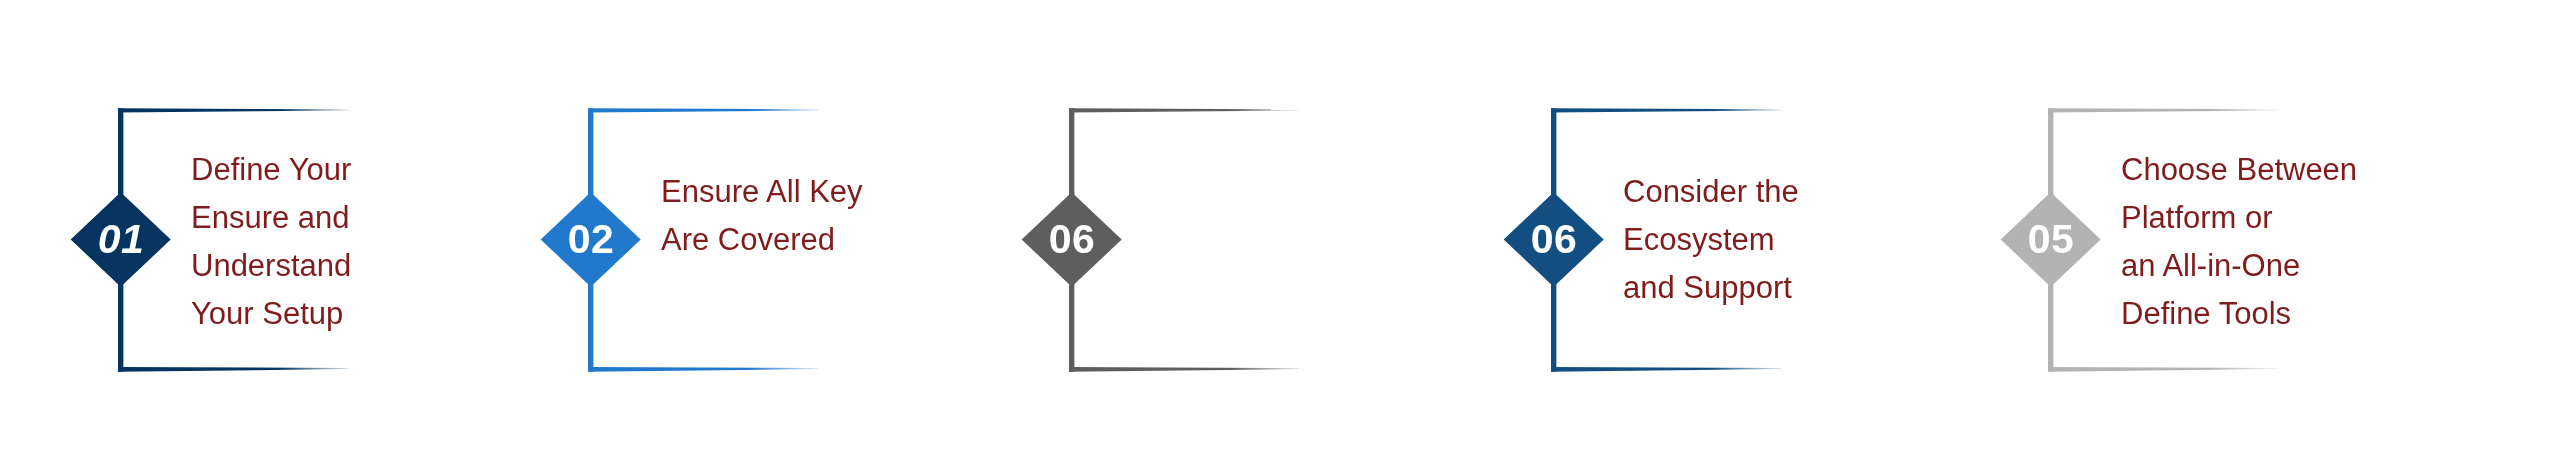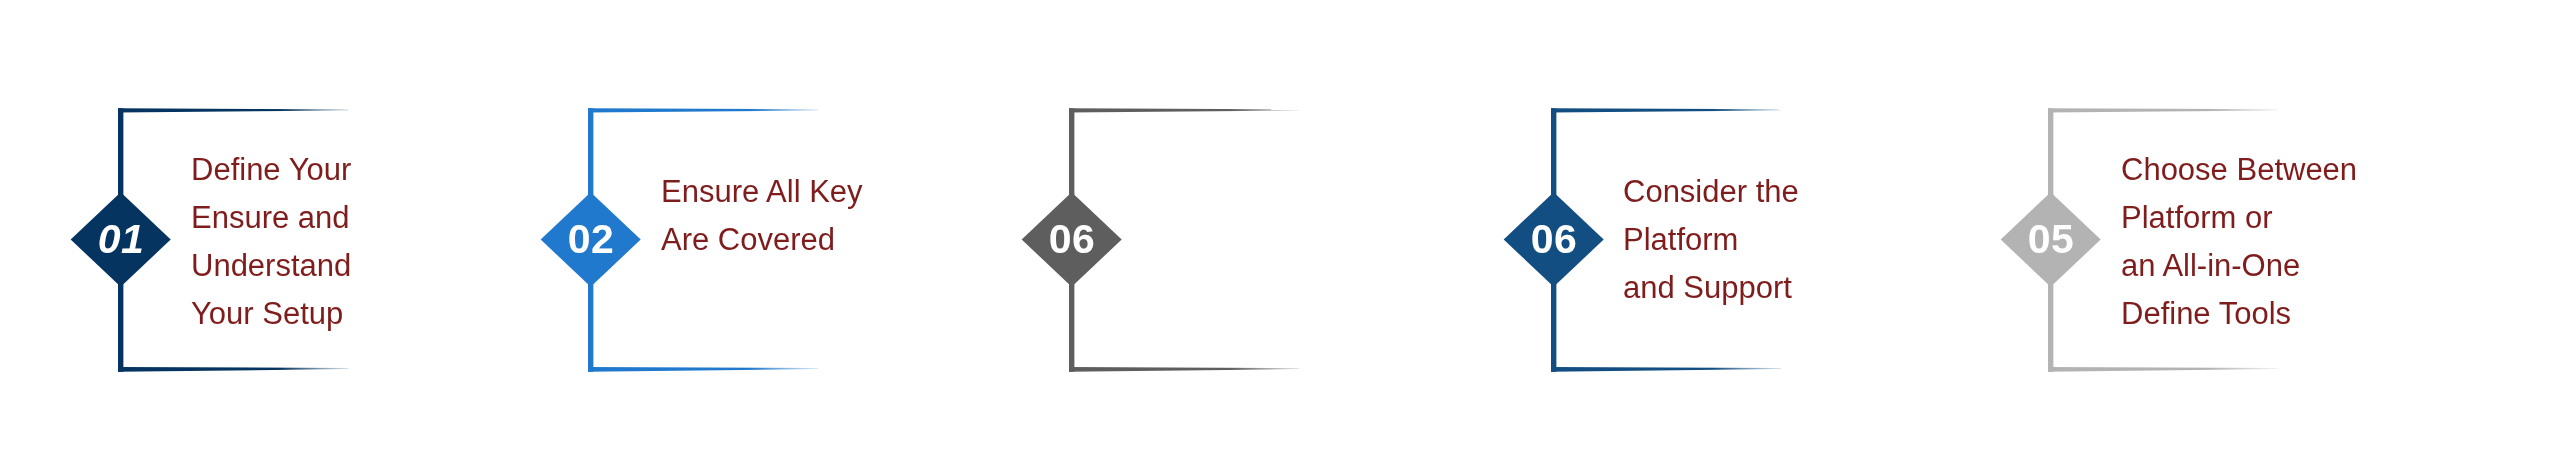--- a/index.html
+++ b/index.html
@@ -135,21 +135,21 @@
         </linearGradient>
       </defs>
       <rect x="0" y="201" width="10" height="490" fill="#124E82"></rect>
       <polygon points="0,201 428,203 428,205 0,209" fill="url(#g4)"></polygon>
       <polygon points="0,682 428,684 428,686 0,691" fill="url(#g4)"></polygon>
       <polygon points="5,357 98,445 5,533 -88,445" fill="#124E82"></polygon>
     </svg>
     <div class="badge-num" style="left:-48px; top:215px;">06</div>
     <h2 class="step-title" style="left:72px; top:168px;">
       <span>Consider the</span>
-      <span>Platform</span>
+      <span>Ecosystem</span>
       <span>and Support</span>
     </h2>
   </div>
 
   <div class="step" style="left:2048px;">
     <svg class="bracket-svg" viewBox="0 0 900 877">
       <defs>
         <linearGradient id="g5" x1="0" y1="0" x2="1" y2="0">
           <stop offset="0" stop-color="#B3B3B3" stop-opacity="1"></stop>
           <stop offset="0.7" stop-color="#B3B3B3" stop-opacity="1"></stop>

